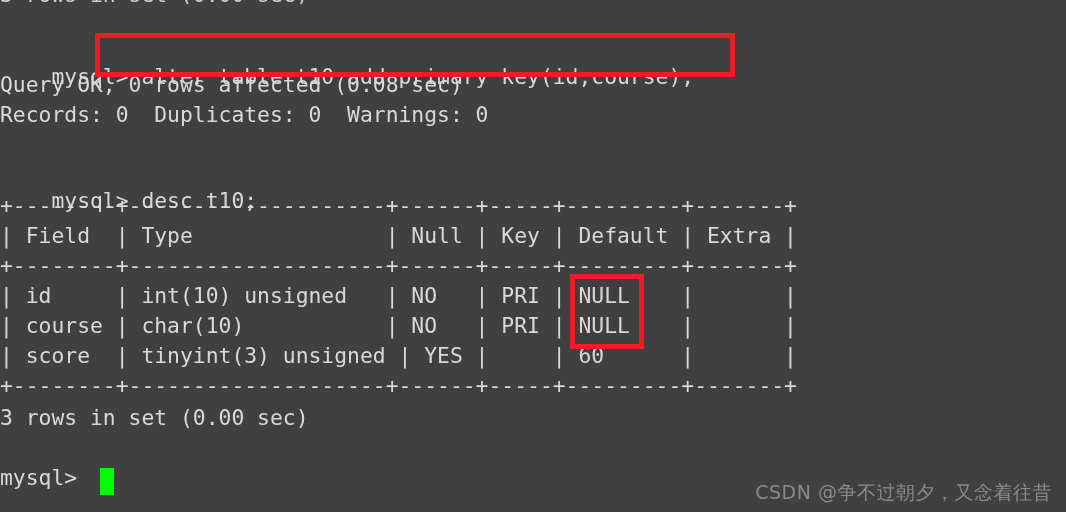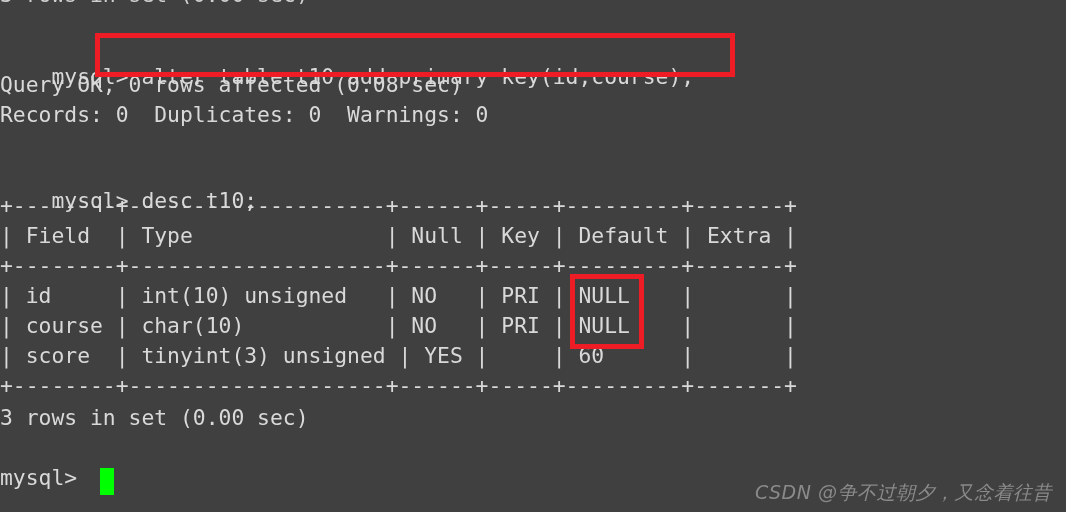--- a/index.html
+++ b/index.html
@@ -81,21 +81,20 @@
   #watermark {
     position: absolute;
     right: 14px;
     bottom: 8px;
     color: #8a8a8a;
     font-family: "DejaVu Sans", "Liberation Sans", sans-serif;
     font-size: 19px;
     line-height: 24px;
     white-space: pre;
     letter-spacing: 0.5px;
-    font-style: italic;
   }
 
   
   #line-clip {
     position: absolute;
     left: 0;
     top: -18px;
     height: 22px;
     overflow: hidden;
   }

